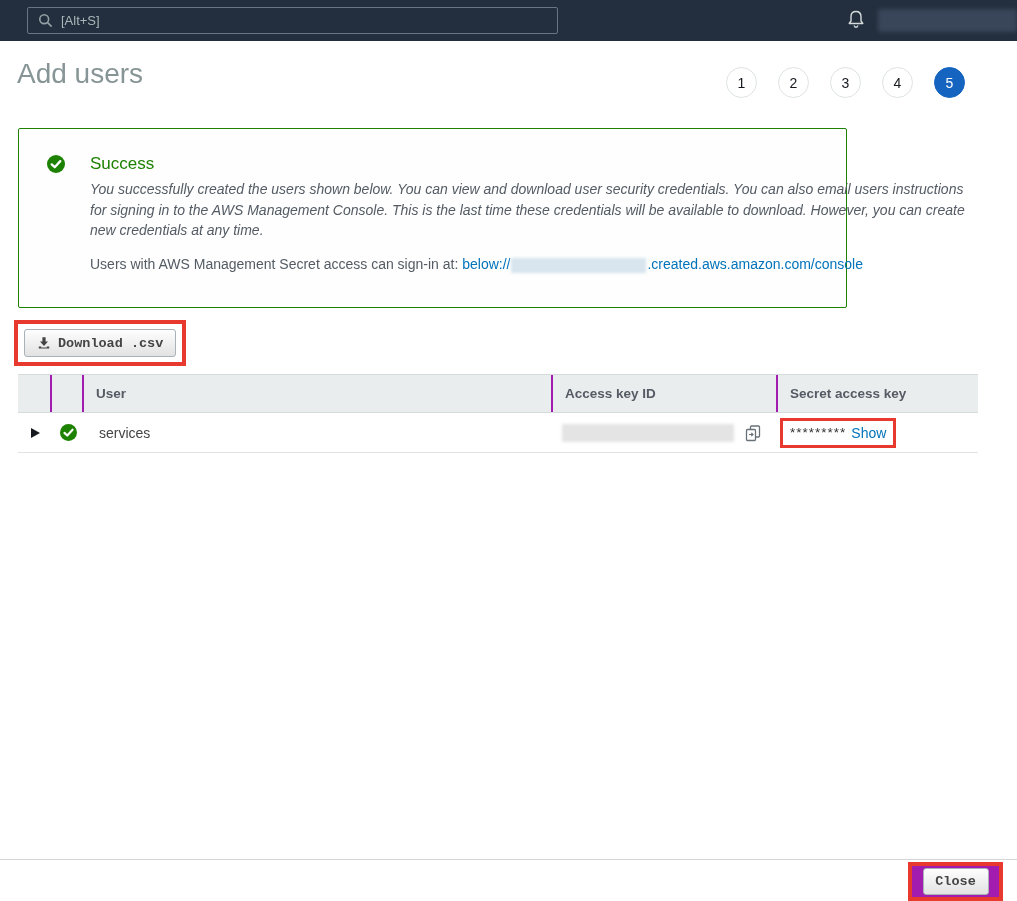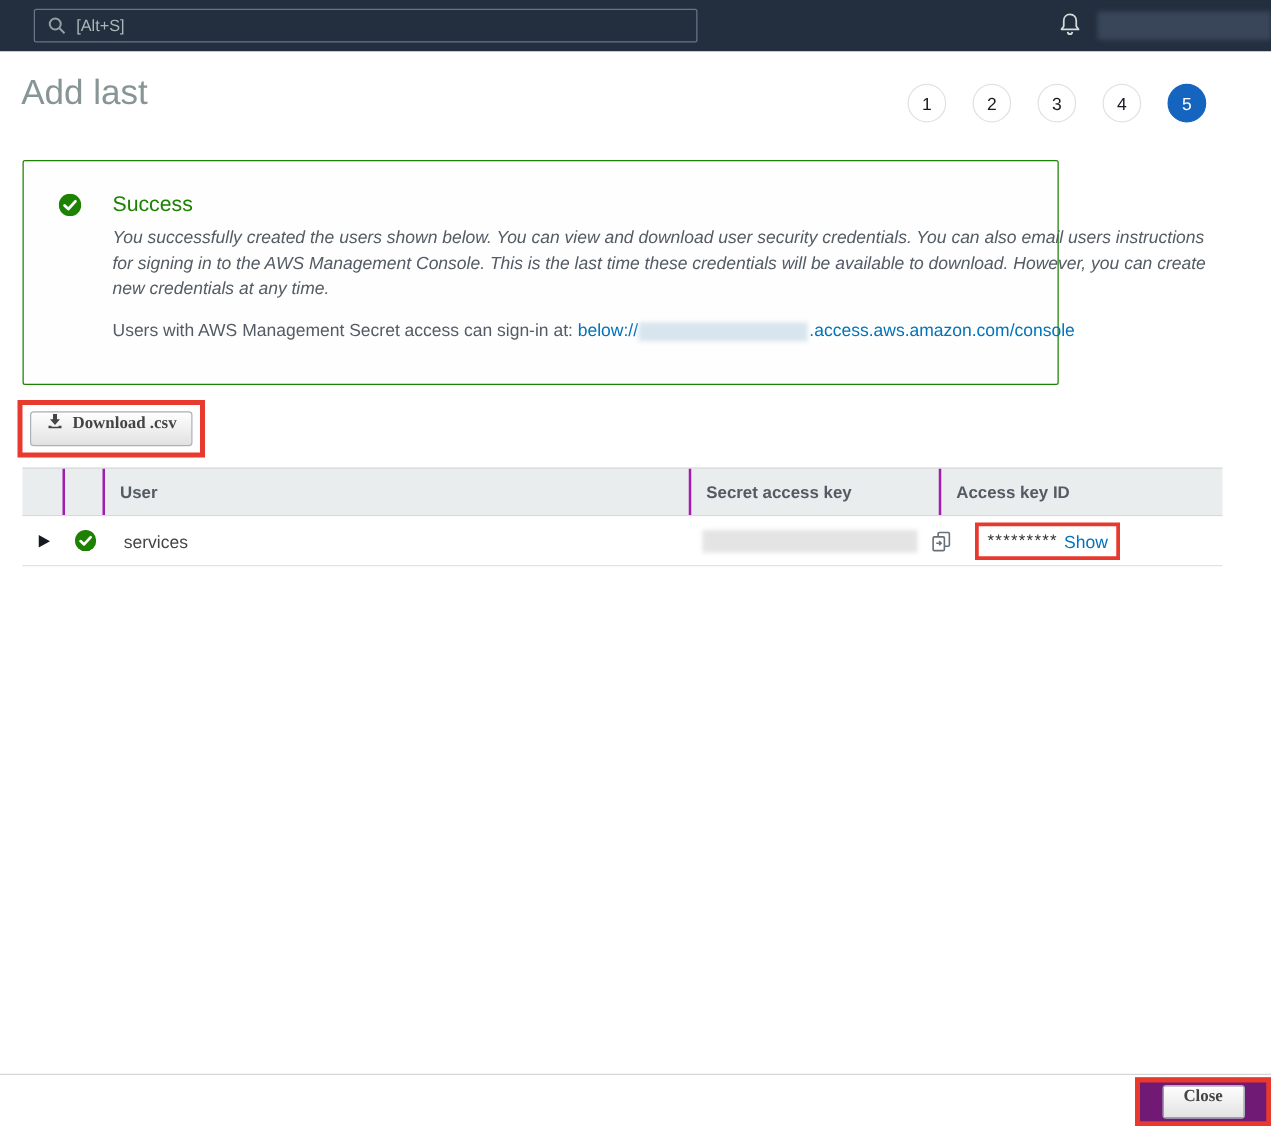--- a/index.html
+++ b/index.html
@@ -50,26 +50,26 @@
   }
   .alert-signin { position:absolute; left:71px; top:127px; font-size:14px; color:#545b64; white-space:nowrap; }
   .link { color:#0073bb; text-decoration:none; cursor:pointer; }
   .url-blur {
     display:inline-block; width:135px; height:15px; background:#d8e4ee;
     vertical-align:middle; filter:blur(1.5px); margin:0 1px;
   }
 
   
   .aws-btn {
-    display:inline-flex; justify-content:center; gap:7px;
+    display:inline-flex; align-items:center; justify-content:center; gap:7px;
     height:28px; padding:0 12px;
     background:linear-gradient(#fefefe,#e2e2e2);
     border:1px solid #a9b2b8; border-radius:3px;
     font-size:13.5px; font-weight:bold; color:#444; cursor:pointer;
-    font-family:Liberation Serif, serif;
+    font-family:Liberation Mono, monospace;
   }
   .annotation { border:4px solid #e8392f; }
   .download-annotation {
     position:absolute; left:14px; top:320px; padding:5px 6px; background:#fff;
   }
 
   
   .table { position:absolute; left:18px; top:374px; width:960px; }
   .thead {
     display:flex; height:39px; background:#eaeded;
@@ -101,22 +101,22 @@
   .secret-annotation {
     display:inline-flex; align-items:center; gap:5px;
     border:3px solid #e8392f; padding:4px 7px; margin-left:2px; background:#fff;
   }
   .secret-mask { font-size:13.5px; color:#333; letter-spacing:1px; }
   .show-link { font-size:14px; }
 
   
   .footer-divider { position:absolute; left:0; top:859px; width:1017px; border-top:1px solid #d5d5d5; }
   .close-annotation {
-    position:absolute; left:908px; top:862px; width:109px; height:39px;
-    display:flex; align-items:center; justify-content:center; background:#701a75;
+    position:absolute; left:908px; top:862px; width:95px; height:39px;
+    display:flex; align-items:center; justify-content:center; background:#a21caf;
   }
   .close-btn { width:66px; height:27px; padding:0; }
 </style>
 </head>
 <body>
 
 <div class="topbar">
   <div class="search-box">
     <svg class="search-icon" width="15" height="15" viewBox="0 0 15 15">
       <circle cx="6.2" cy="6.2" r="4.4" fill="none" stroke="#95a0a6" stroke-width="1.6"></circle>
@@ -126,59 +126,59 @@
   </div>
   <div class="bell-wrap">
     <svg width="20" height="22" viewBox="0 0 20 22">
       <path d="M10 2.5 C6.8 2.5 5 4.8 5 7.6 L5 12 L3.2 14.5 L16.8 14.5 L15 12 L15 7.6 C15 4.8 13.2 2.5 10 2.5 Z" fill="none" stroke="#d5dbdb" stroke-width="1.4" stroke-linejoin="round"></path>
       <path d="M8.2 16.5 a1.8 1.8 0 0 0 3.6 0" fill="none" stroke="#d5dbdb" stroke-width="1.4"></path>
     </svg>
   </div>
   <div class="account-blur"></div>
 </div>
 
-<h1 class="page-title">Add last</h1>
+<h1 class="page-title">Add users</h1>
 
 <div class="steps">
   <div class="step">1</div>
   <div class="step">2</div>
   <div class="step">3</div>
   <div class="step">4</div>
   <div class="step active">5</div>
 </div>
 
 <div class="alert">
   <svg class="alert-icon" viewBox="0 0 18 18">
     <circle cx="9" cy="9" r="9" fill="#1d8102"></circle>
     <path d="M4.7 9.4 L7.7 12.2 L13.3 6.1" fill="none" stroke="#ffffff" stroke-width="2.3" stroke-linecap="round" stroke-linejoin="round"></path>
   </svg>
   <div class="alert-title">Success</div>
   <div class="alert-body">You successfully created the users shown below. You can view and download user security credentials. You can also email users instructions for signing in to the AWS Management Console. This is the last time these credentials will be available to download. However, you can create new credentials at any time.</div>
   <div class="alert-signin">
-    <span>Users with AWS Management Secret access can sign-in at: </span><a class="link"><span>below://</span><span class="url-blur"></span><span>.access.aws.amazon.com/console</span></a>
+    <span>Users with AWS Management Secret access can sign-in at: </span><a class="link"><span>below://</span><span class="url-blur"></span><span>.created.aws.amazon.com/console</span></a>
   </div>
 </div>
 
 <div class="download-annotation annotation">
   <button class="aws-btn">
     <svg width="14" height="14" viewBox="0 0 14 14">
       <path d="M5.4 1.2 L8.6 1.2 L8.6 5.4 L11 5.4 L7 10 L3 5.4 L5.4 5.4 Z" fill="#444"></path>
       <path d="M1.8 10.6 L1.8 12.6 L12.2 12.6 L12.2 10.6 L9.8 10.6 L9.8 11.4 L4.2 11.4 L4.2 10.6 Z" fill="#444"></path>
     </svg>
     <span>Download .csv</span>
   </button>
 </div>
 
 <div class="table">
   <div class="thead">
     <div class="th col-expand"></div>
     <div class="th col-status"></div>
     <div class="th col-user">User</div>
+    <div class="th col-key">Access key ID</div>
     <div class="th col-secret">Secret access key</div>
-    <div class="th col-key">Access key ID</div>
   </div>
   <div class="trow">
     <div class="td col-expand">
       <div class="caret"></div>
     </div>
     <div class="td col-status">
       <svg class="row-check" viewBox="0 0 18 18">
         <circle cx="9" cy="9" r="9" fill="#1d8102"></circle>
         <path d="M4.7 9.4 L7.7 12.2 L13.3 6.1" fill="none" stroke="#ffffff" stroke-width="2.3" stroke-linecap="round" stroke-linejoin="round"></path>
       </svg>

